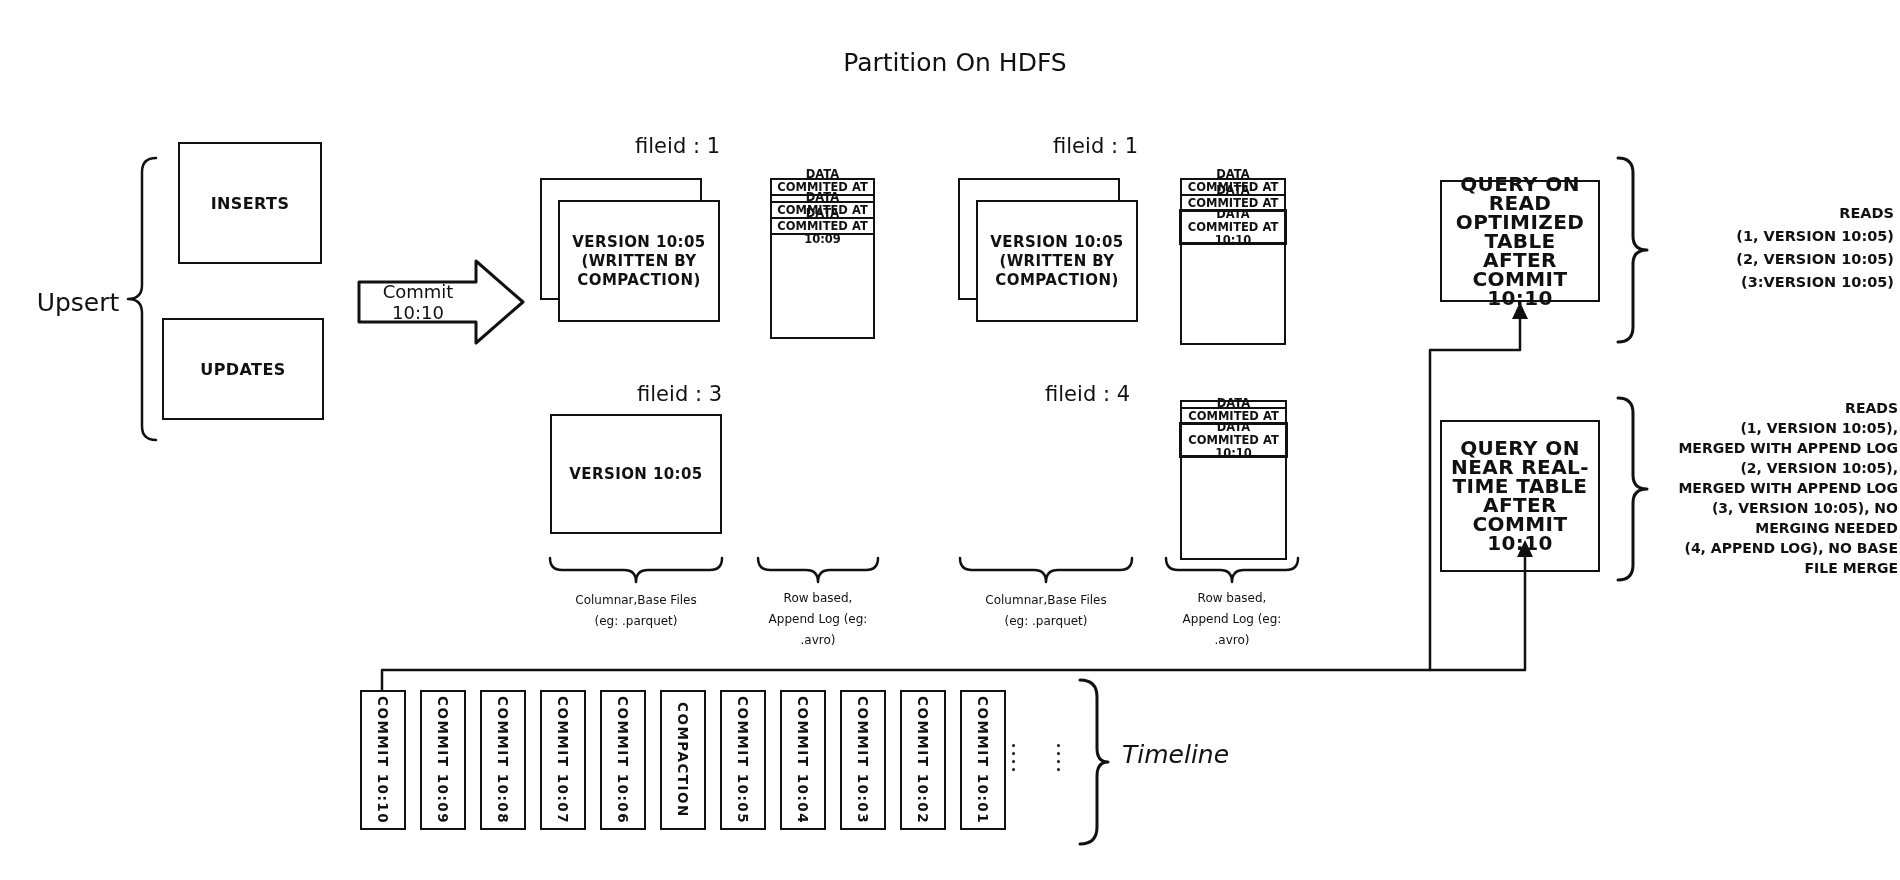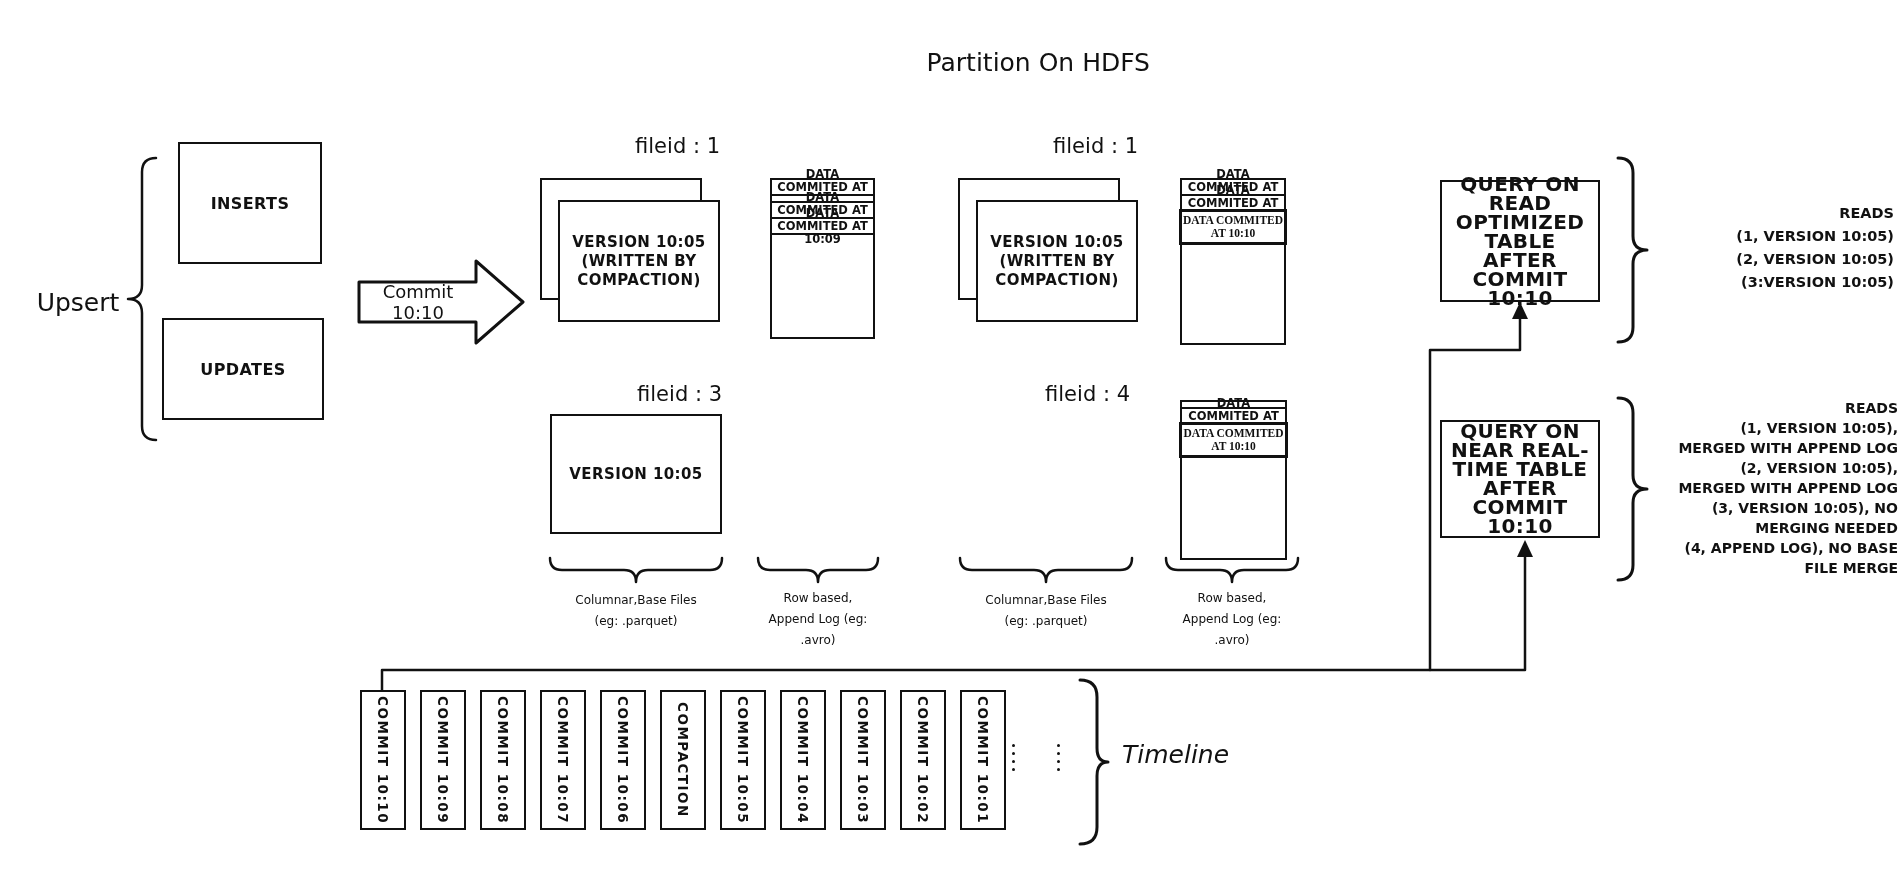--- a/index.html
+++ b/index.html
@@ -9,37 +9,37 @@
     background:#ffffff; color:#111;
     font-family:"DejaVu Sans","Liberation Sans",sans-serif;
   }
   .abs { position:absolute; }
   .center { display:flex; align-items:center; justify-content:center; text-align:center; }
   .box { position:absolute; border:2.5px solid #111; background:#fff; }
   .hand { font-weight:400; }
   .caps { font-weight:700; letter-spacing:.4px; }
   .pre { white-space:pre-line; }
 
-  #title { left:760px; top:48px; width:390px; font-size:25px; text-align:right; }
+  #title { left:760px; top:48px; width:390px; font-size:25px; text-align:center; }
 
   #upsert-label { left:28px; top:288px; width:100px; font-size:25px; text-align:center; }
 
   .filelabel { font-size:21px; text-align:right; }
 
   .stack-back  { width:162px; height:122px; }
   .stack-front { width:162px; height:122px; padding:4px; font-size:15px; line-height:19px; }
   .basebox     { padding:4px; font-size:15px; line-height:19px; }
 
   .logbox { background:#fff; border:2.5px solid #111; position:absolute; }
   .logrow {
     position:relative; border:2px solid #111; margin:-2px; margin-bottom:0;
     background:#fff; height:18px; display:flex; align-items:center; justify-content:center;
     text-align:center; font-size:11.5px; line-height:13px; font-weight:700;
   }
-  .logrow.thick { border-width:3px; margin:-3px; margin-bottom:0; height:36px;font-family:Liberation Serif, serif; }
+  .logrow.thick { border-width:3px; margin:-3px; margin-bottom:0; height:36px; }
   .logrow.thin  { height:9px; }
 
   .bracelabel { font-size:12px; line-height:21px; text-align:center; }
 
   .querybox { width:160px; height:122px; padding:6px; font-size:20px; line-height:19px; }
 
   .reads { font-weight:700; text-align:right; }
   #reads-ro  { left:1650px; top:202px; width:244px; font-size:14.5px; line-height:23px; }
   #reads-nrt { left:1622px; top:398px; width:276px; font-size:14px;   line-height:20px; }
 
@@ -138,21 +138,21 @@
 <svg class="abs" style="left:1616px;top:156px" width="34" height="188">
   <path class="stroke3" d="M 2,2 Q 17,2 17,17 L 17,80 Q 17,94 31,94 Q 17,94 17,108 L 17,171 Q 17,186 2,186"></path>
 </svg>
 <div id="reads-ro" class="abs reads">
   <div>READS</div>
   <div>(1, VERSION 10:05)</div>
   <div>(2, VERSION 10:05)</div>
   <div>(3:VERSION 10:05)</div>
 </div>
 
-<div class="box center caps querybox" style="left:1440px;top:420px;height:118px">QUERY ON NEAR REAL-TIME TABLE AFTER COMMIT 10:10</div>
+<div class="box center caps querybox" style="left:1440px;top:420px;height:152px">QUERY ON NEAR REAL-TIME TABLE AFTER COMMIT 10:10</div>
 <svg class="abs" style="left:1616px;top:396px" width="34" height="186">
   <path class="stroke3" d="M 2,2 Q 17,2 17,17 L 17,79 Q 17,93 31,93 Q 17,93 17,107 L 17,169 Q 17,184 2,184"></path>
 </svg>
 <div id="reads-nrt" class="abs reads">
   <div>READS</div>
   <div>(1, VERSION 10:05),</div>
   <div>MERGED WITH APPEND LOG</div>
   <div>(2, VERSION 10:05),</div>
   <div>MERGED WITH APPEND LOG</div>
   <div>(3, VERSION 10:05), NO</div>

